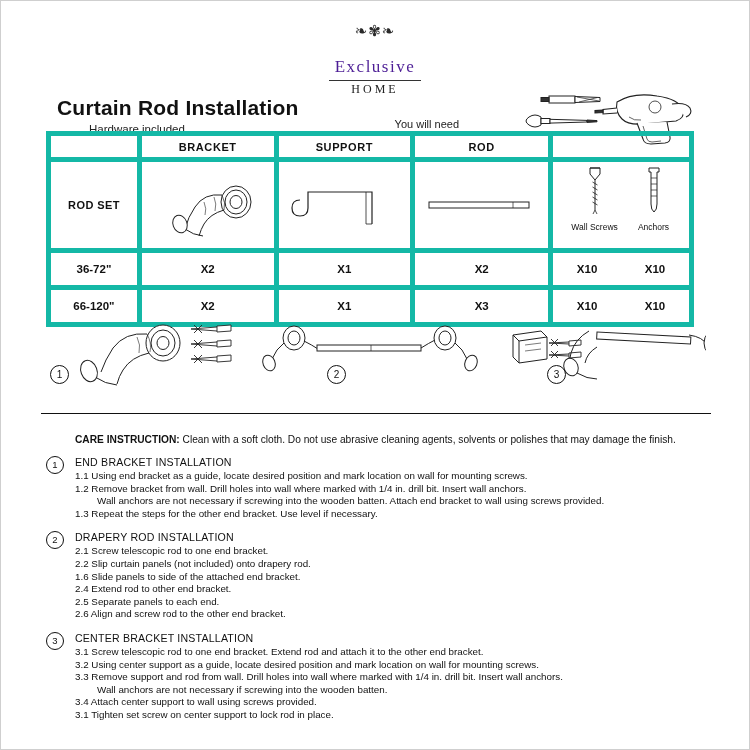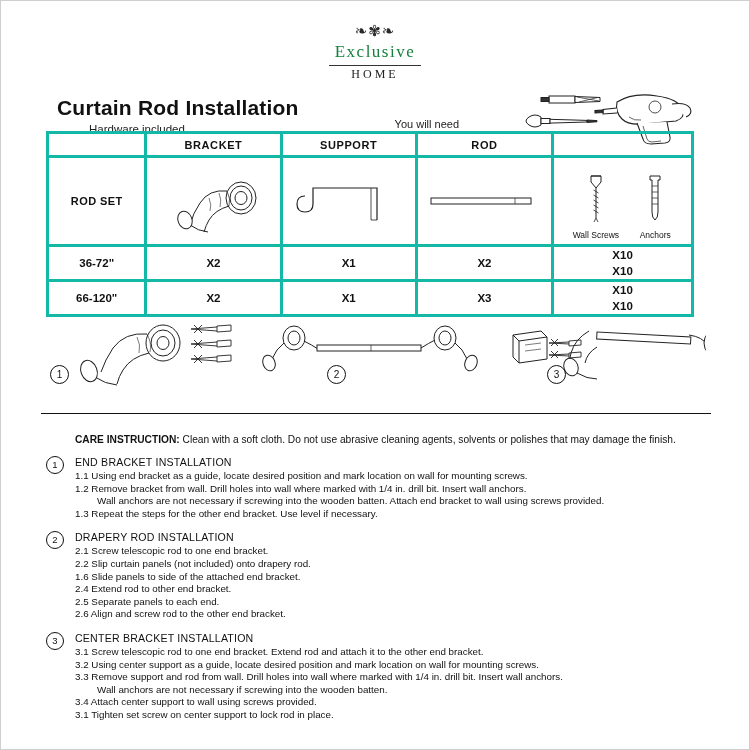--- a/index.html
+++ b/index.html
@@ -32,22 +32,22 @@
     height: 16px;
     line-height: 16px;
     font-size: 15px;
     color: #2a2a2a;
     letter-spacing: 1px;
   }
   .brand-name {
     font-family: "Liberation Serif", serif;
     font-size: 17px;
     letter-spacing: 1.5px;
-    color: #15803d;
-    margin-top: 3px;
+    color: #4c1d95;
+    margin-top: 18px;
   }
   .brand-sub {
     font-family: "Liberation Serif", serif;
     font-size: 12px;
     letter-spacing: 3px;
     color: #222;
     margin-top: 1px;
   }
   .brand-rule {
     width: 92px;
@@ -96,21 +96,21 @@
   .table {
     position: absolute;
     left: 45px;
     top: 130px;
     width: 648px;
     border: 1px solid #111;
     border-collapse: collapse;
     font-size: 11px;
   }
   .table td, .table th {
-    border: 3px solid #14b8a6;
+    border: 5px solid #14b8a6;
     padding: 0;
     text-align: center;
     vertical-align: middle;
   }
   .table th {
     font-size: 11px;
     font-weight: bold;
     letter-spacing: 0.6px;
     height: 21px;
   }
@@ -118,33 +118,31 @@
   .col-bracket { width: 133px; }
   .col-support { width: 133px; }
   .col-rod { width: 134px; }
   .col-hw { width: 138px; }
   .row-set td { height: 86px; }
   .row-size td { height: 32px; font-size: 11.5px; font-weight: bold; }
   .rowlabel { font-weight: bold; font-size: 11px; letter-spacing: 0.4px; }
   .hw-inner {
     display: flex;
     justify-content: space-around;
-    align-items: flex-end;
     height: 86px;
     padding: 0 6px 4px 12px;
     box-sizing: border-box;
   }
   .hw-item { text-align: center; width: 56px; }
   .hw-caption { font-size: 8.5px; margin-top: 2px; color: #111; }
   .qty-pair {
     display: flex;
     justify-content: space-around;
     align-items: center;
     height: 100%;
-    flex-direction: column;
   }
   .qty-pair span { width: 56px; display: inline-block; }
 
   
   .diagrams {
     position: absolute;
     left: 40px;
     top: 300px;
     width: 665px;
     height: 95px;

